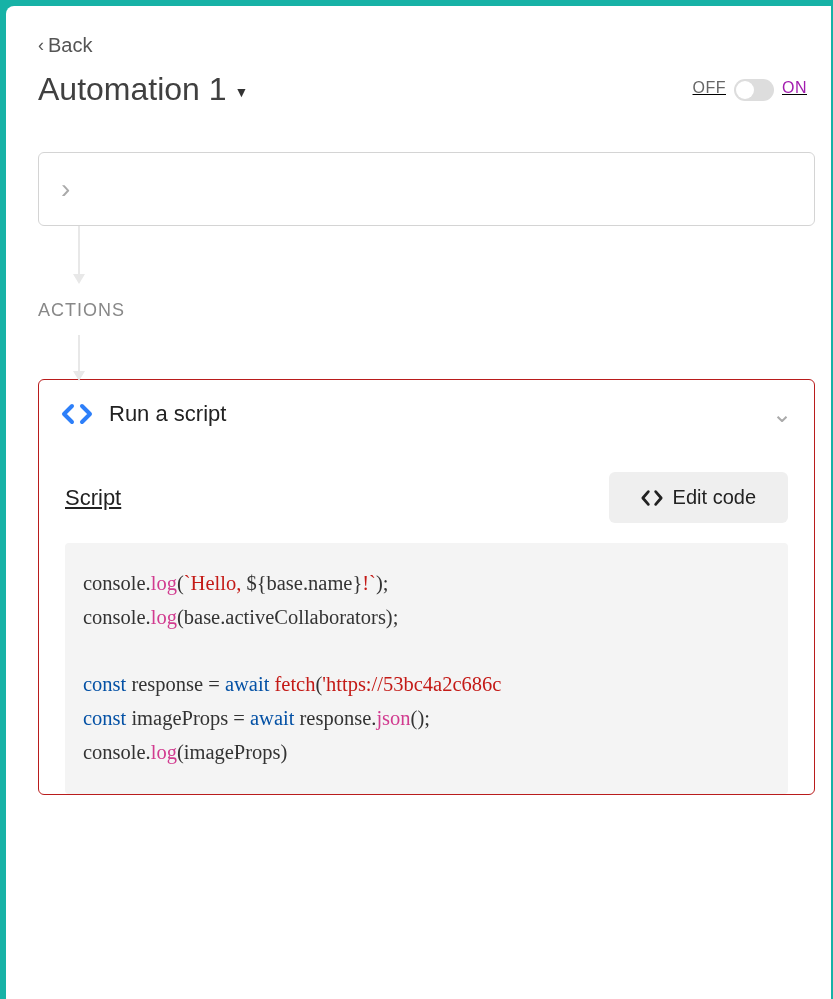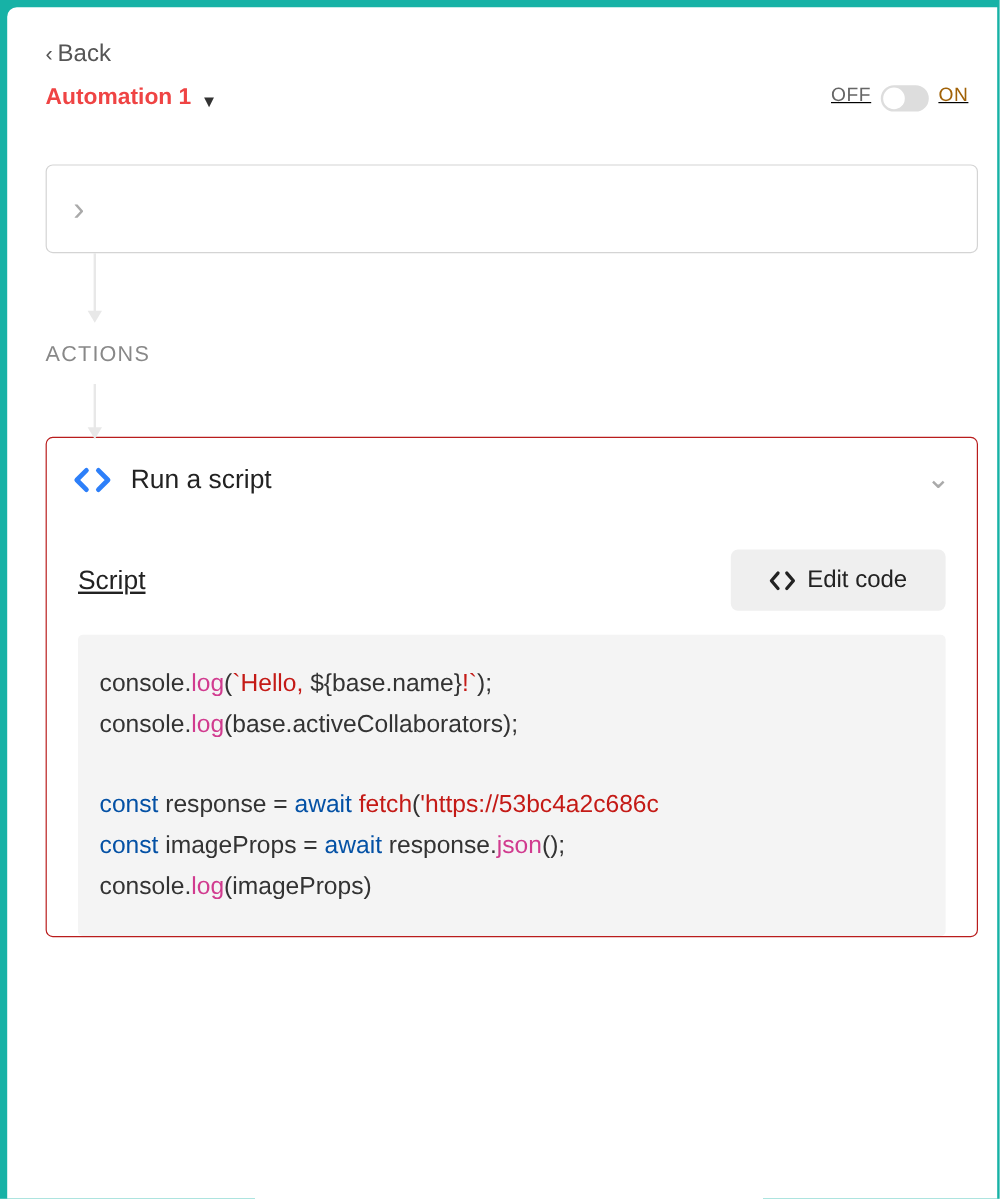--- a/index.html
+++ b/index.html
@@ -39,23 +39,23 @@
       align-items: center;
       justify-content: space-between;
       margin-top: 14px;
     }
     .title-left {
       display: flex;
       align-items: center;
       gap: 8px;
     }
     .title {
-      font-size: 19px;
-      font-weight: 700;
-      color: #ef4444;
+      font-size: 32px;
+      font-weight: 400;
+      color: #404040;
     }
     .title-dd {
       font-size: 14px;
       color: #333;
       position: relative;
       top: 2px;
     }
     .toggle-group {
       display: flex;
       align-items: flex-start;
@@ -65,21 +65,21 @@
     }
     .toggle-label {
       font-size: 16px;
       letter-spacing: 0.5px;
     }
     .off {
       color: #666;
       font-weight: 500;
     }
     .on {
-      color: #a16207;
+      color: #a21caf;
       font-weight: 500;
     }
     .switch {
       width: 40px;
       height: 22px;
       background: #ddd;
       border-radius: 11px;
       position: relative;
       cursor: pointer;
     }
@@ -227,21 +227,21 @@
       cursor: pointer;
     }
     .edit-btn svg {
       width: 22px;
       height: 20px;
     }
     .code-block {
       background: #f4f4f4;
       border-radius: 4px;
       padding: 24px 18px;
-      font-family: Liberation Sans, sans-serif;
+      font-family: Liberation Serif, serif;
       font-size: 20.5px;
       line-height: 1.65;
       white-space: pre;
       overflow: hidden;
       color: #333;
     }
     .tok-method { color: #d13b8f; }
     .tok-string { color: #c41a16; }
     .tok-keyword { color: #0451a5; }
     .tok-await { color: #0451a5; }

